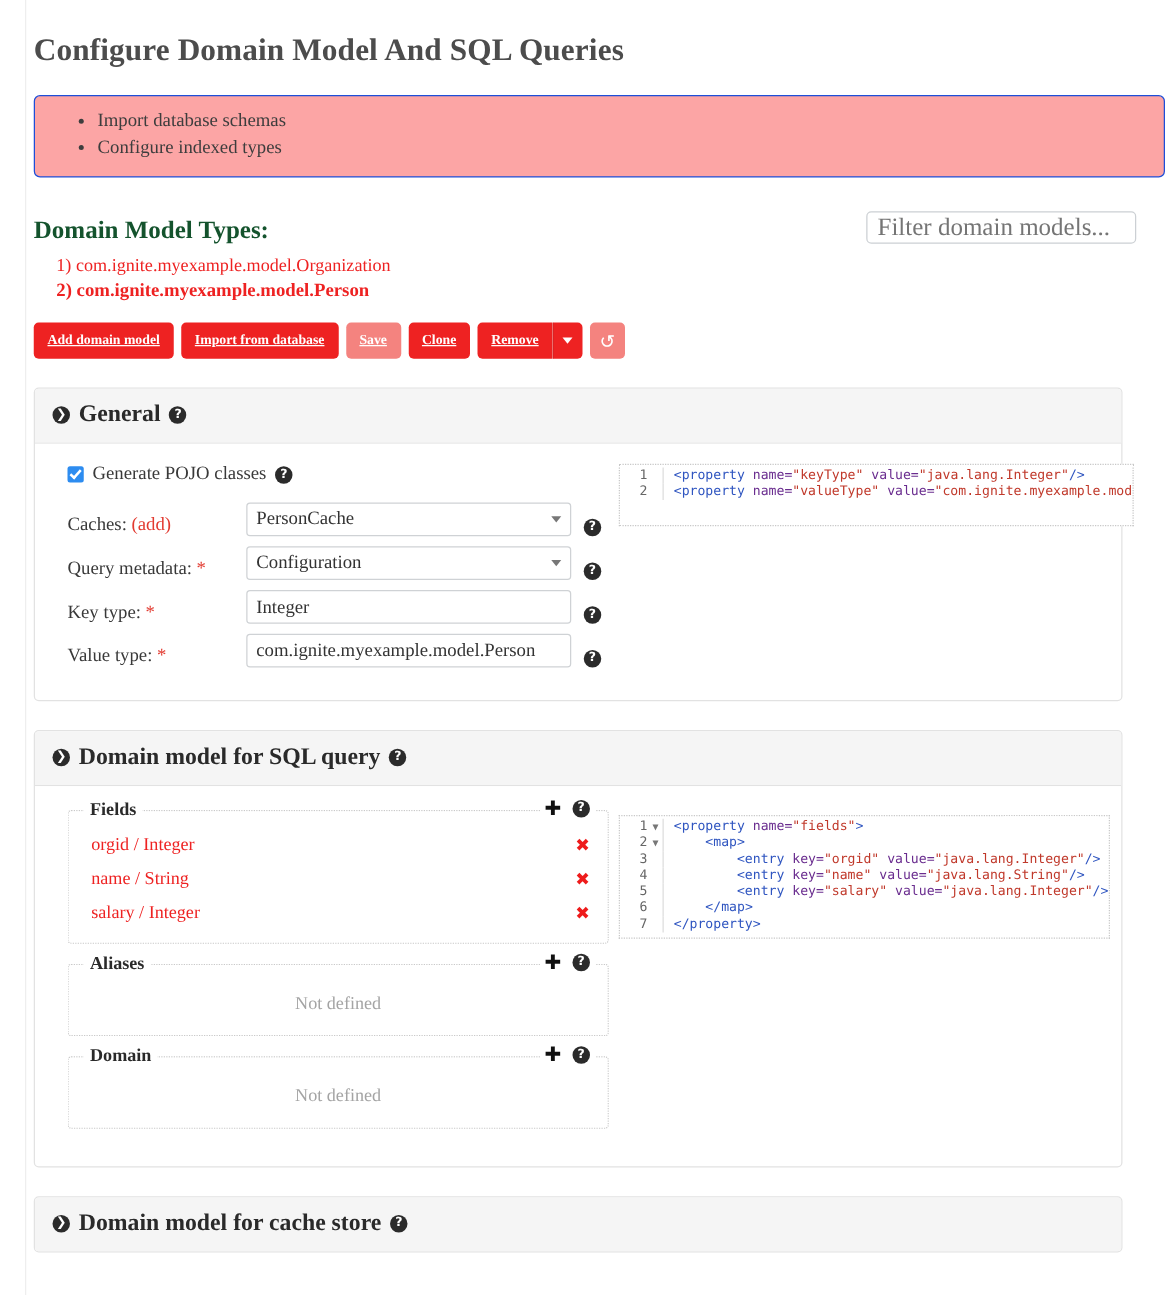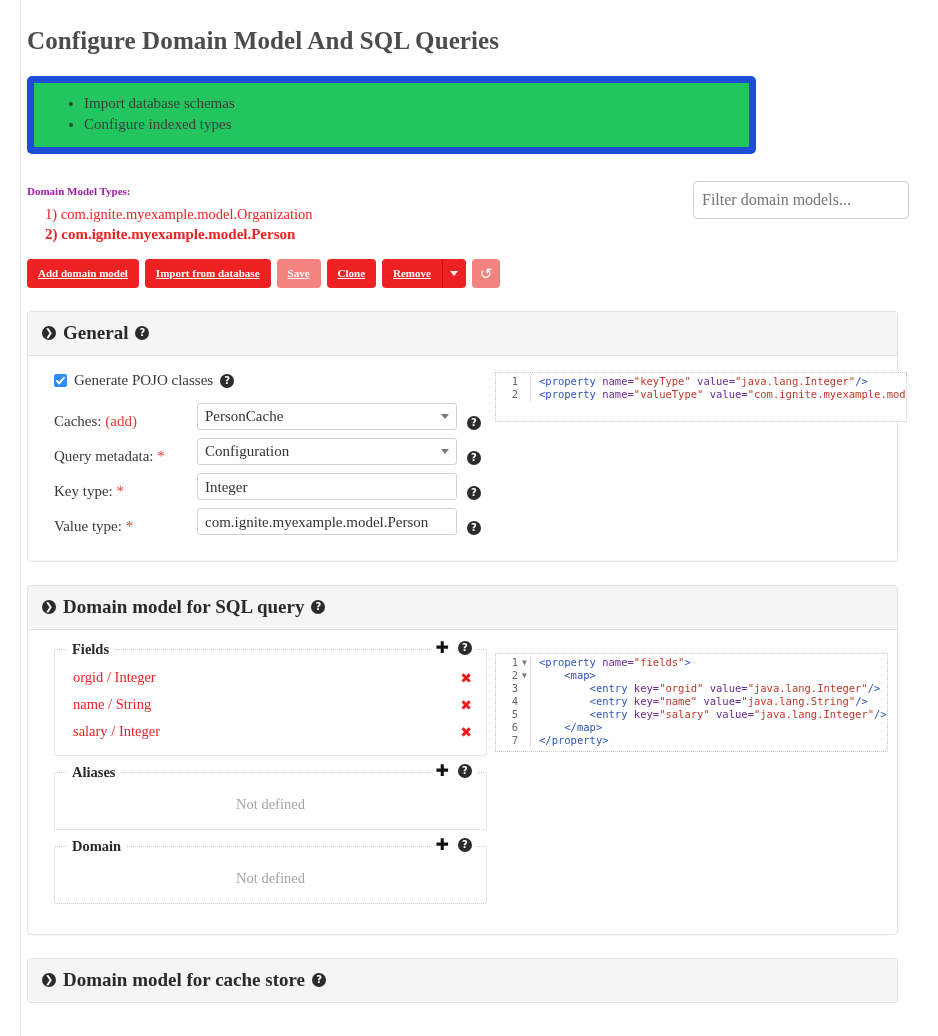--- a/index.html
+++ b/index.html
@@ -37,57 +37,57 @@
     font-family: "Liberation Serif", "DejaVu Serif", serif;
     font-size: 25px;
     font-weight: bold;
     color: #4c4c4c;
     margin: 0;
     padding: 27px 0 0 0;
     letter-spacing: .1px;
   }
   .info-box {
     margin-top: 21px;
-    border: 7px solid #1d4ed8;
+    border: 1px solid #1d4ed8;
     border-radius: 5px;
-    background: #22c55e;
+    background: #fca5a5;
     padding: 10px 0 12px 0;
-    width: 729px;
+    width: 905px;
     box-sizing: border-box;
   }
   .info-box ul {
     margin: 0;
     padding-left: 50px;
     list-style: disc;
   }
   .info-box li {
     font-size: 15px;
     line-height: 21px;
     color: #3d3d3d;
   }
   .dm-label {
     margin-top: 31px;
-    font-size: 11px;
-    font-weight: bold;
-    color: #a21caf;
+    font-size: 20px;
+    font-weight: bold;
+    color: #14532d;
   }
   .dm-row {
     position: relative;
   }
   .filter-box {
     position: absolute;
     right: 9px;
     top: -4px;
     width: 216px;
-    height: 38px;
+    height: 26px;
     border: 1px solid #ccd0d4;
     border-radius: 4px;
     background: #fff;
     box-sizing: border-box;
-    font-size: 16px;
+    font-size: 20px;
     color: #9a9a9a;
     padding: 2px 8px;
     font-family: "Liberation Serif", "DejaVu Serif", serif;
     outline: none;
   }
   .dm-list {
     margin-top: 7px;
     padding-left: 18px;
   }
   .dm-item {

